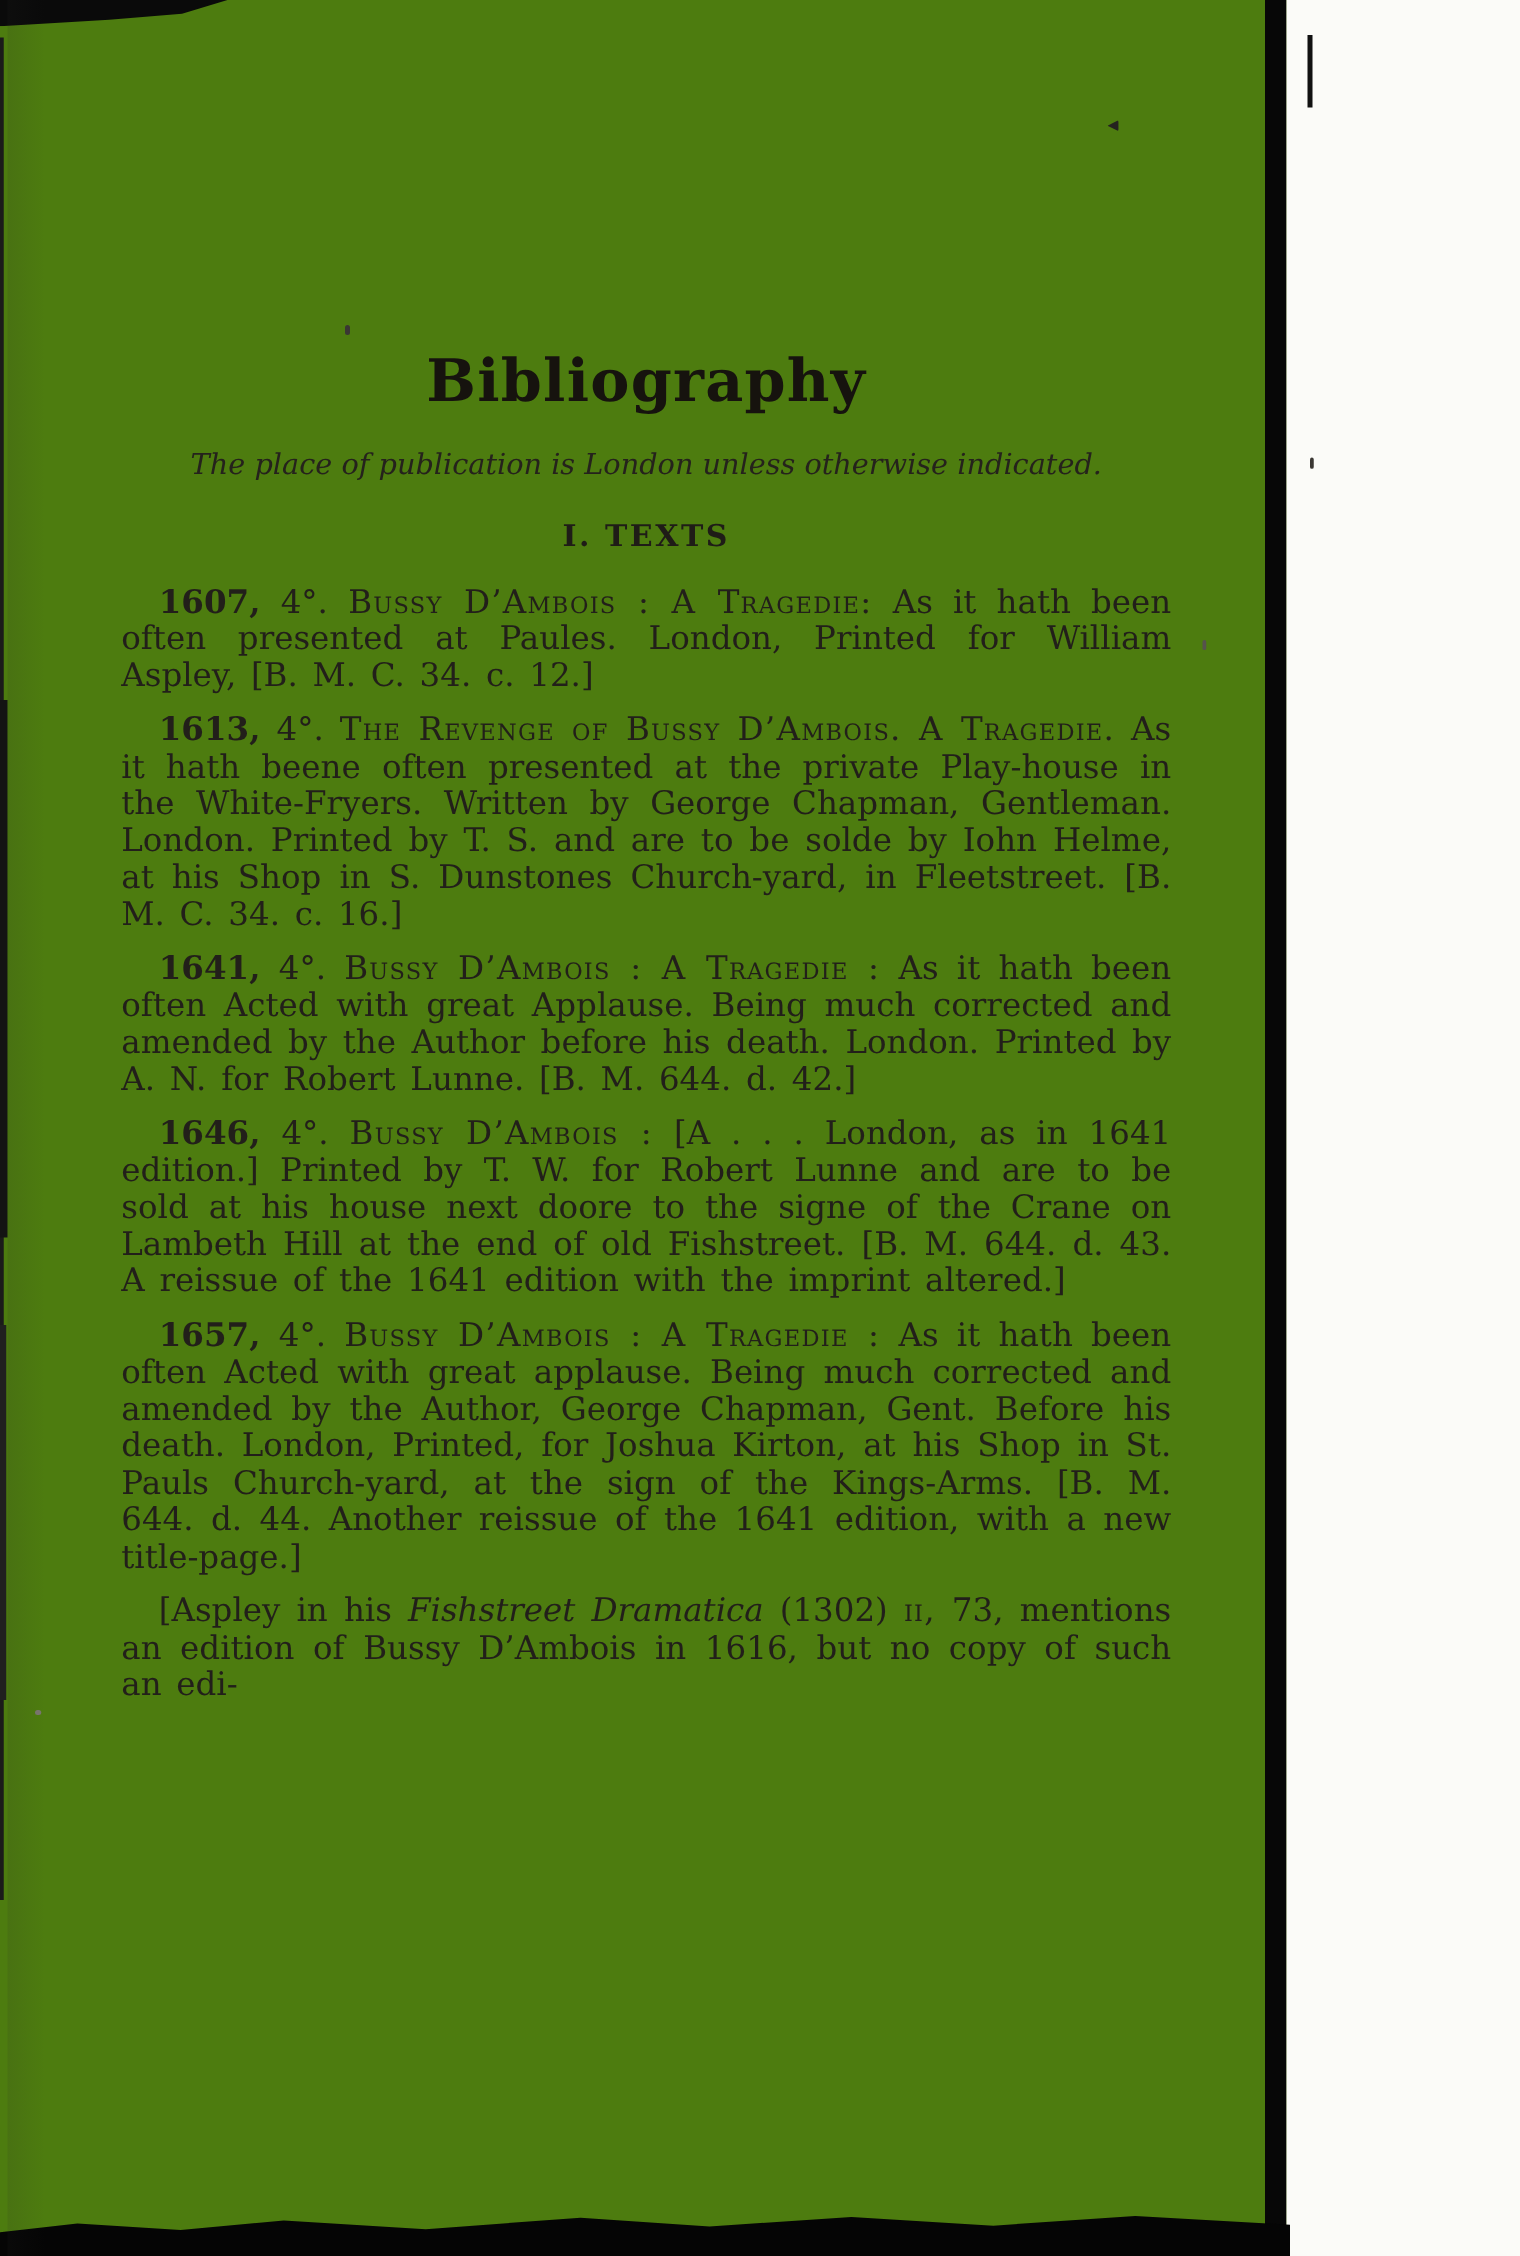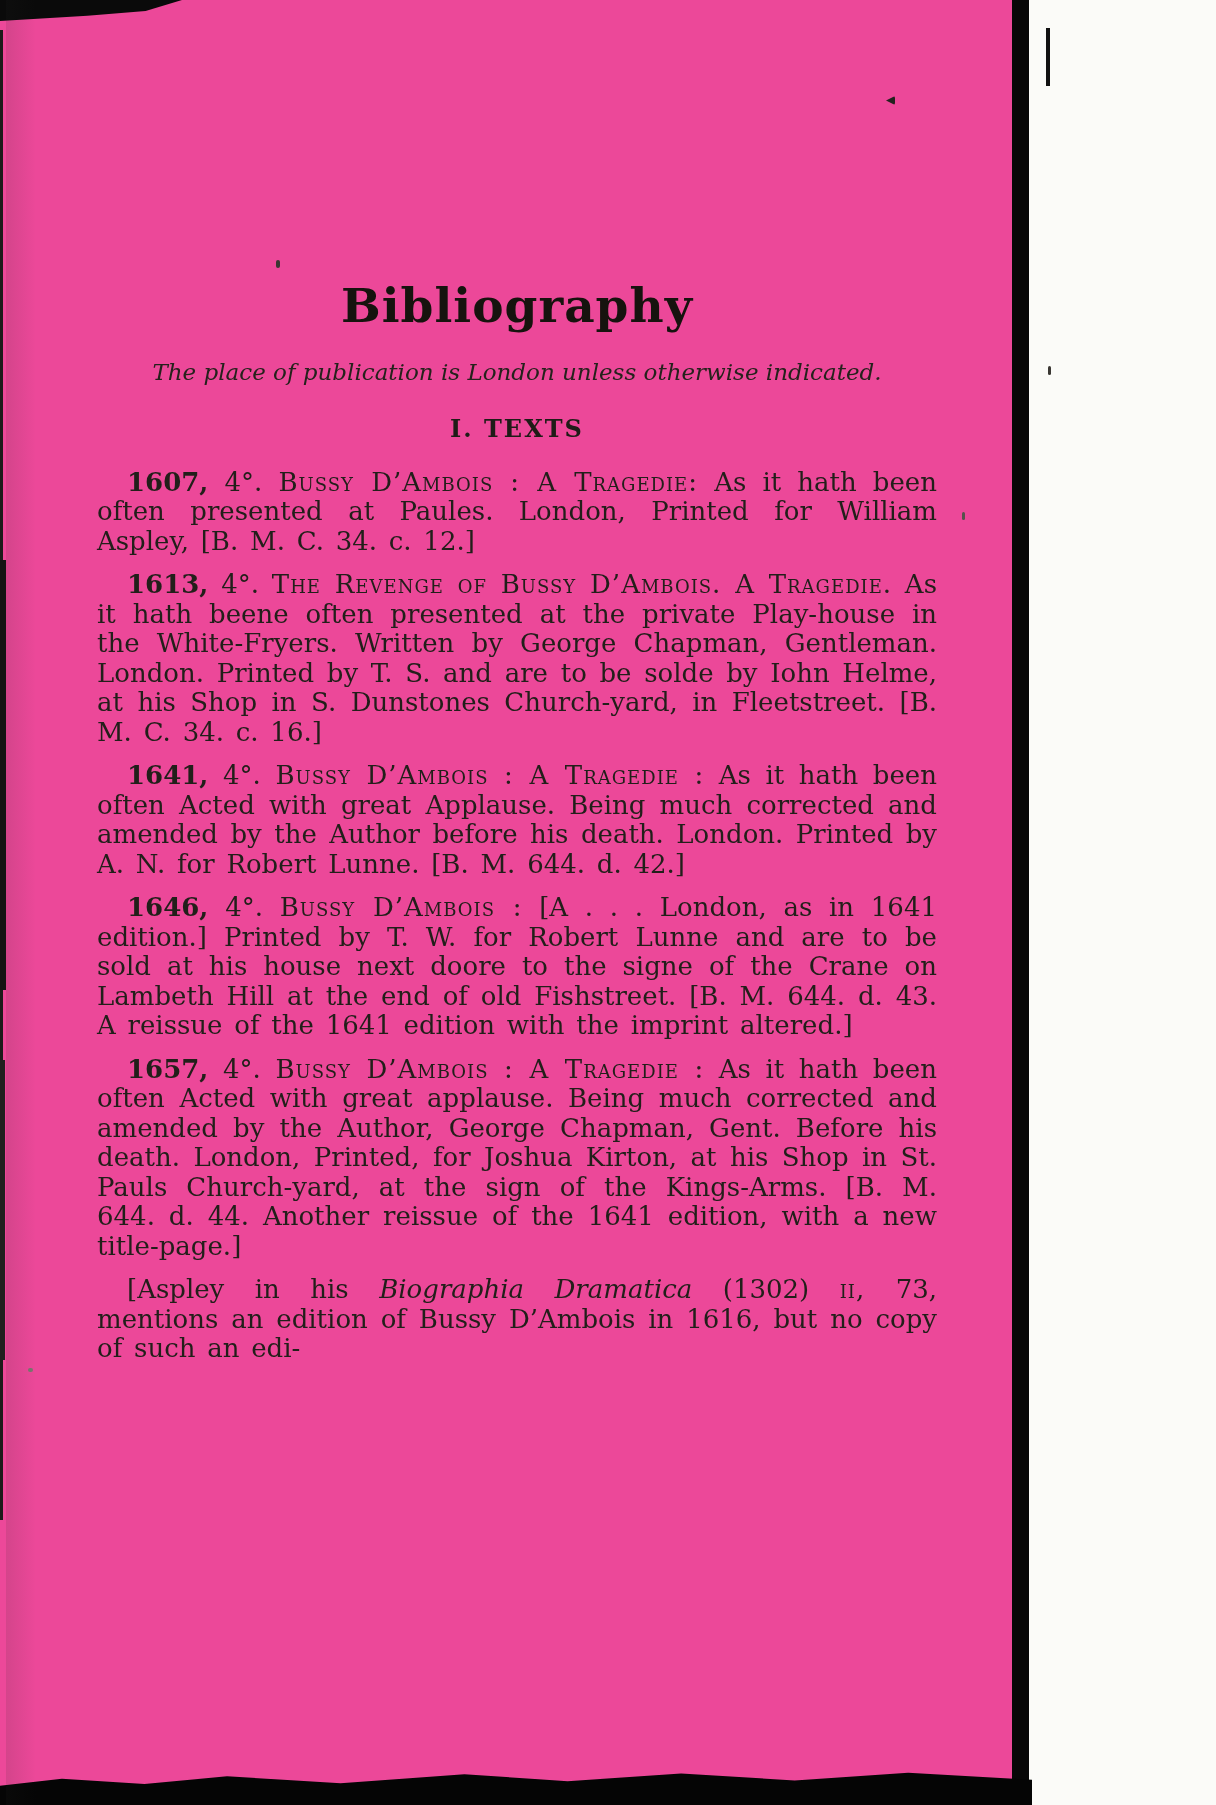--- a/index.html
+++ b/index.html
@@ -1,21 +1,21 @@
 <!DOCTYPE html>
 <html><head>
 <meta charset="utf-8">
 <style>
   html, body { margin: 0; padding: 0; background: #e9e8e4; }
 
   .scan {
     position: relative;
     width: 1216px;
     height: 1805px;
-    background: #ec4899;
+    background: #4d7c0f;
     overflow: hidden;
     font-family: "DejaVu Serif", serif;
     color: #221f1a;
   }
 
   
   .edge-shade-left {
     position: absolute; left: 6px; top: 0; width: 30px; height: 100%;
     background: linear-gradient(to right, rgba(40,40,38,0.12), rgba(0,0,0,0));
     pointer-events: none;
@@ -111,17 +111,17 @@
   <div class="content">
     <h1 class="page-title">Bibliography</h1>
     <p class="subtitle">The place of publication is London unless otherwise indicated.</p>
     <h2 class="section-heading">I. TEXTS</h2>
     <section class="entries">
         <p class="entry"><span class="seg-year">1607,</span><span class="seg-plain"> 4°. </span><span class="seg-smallcaps">Bussy D’Ambois : A Tragedie:</span><span class="seg-plain"> As it hath been often presented at Paules. London, Printed for William Aspley, [B. M. C. 34. c. 12.]</span></p>
         <p class="entry"><span class="seg-year">1613,</span><span class="seg-plain"> 4°. </span><span class="seg-smallcaps">The Revenge of Bussy D’Ambois. A Tragedie.</span><span class="seg-plain"> As it hath beene often presented at the private Play-house in the White-Fryers. Written by George Chapman, Gentleman. London. Printed by T. S. and are to be solde by Iohn Helme, at his Shop in S. Dunstones Church-yard, in Fleetstreet. [B. M. C. 34. c. 16.]</span></p>
         <p class="entry"><span class="seg-year">1641,</span><span class="seg-plain"> 4°. </span><span class="seg-smallcaps">Bussy D’Ambois : A Tragedie :</span><span class="seg-plain"> As it hath been often Acted with great Applause. Being much corrected and amended by the Author before his death. London. Printed by A. N. for Robert Lunne. [B. M. 644. d. 42.]</span></p>
         <p class="entry"><span class="seg-year">1646,</span><span class="seg-plain"> 4°. </span><span class="seg-smallcaps">Bussy D’Ambois :</span><span class="seg-plain"> [A . . . London, as in 1641 edition.] Printed by T. W. for Robert Lunne and are to be sold at his house next doore to the signe of the Crane on Lambeth Hill at the end of old Fishstreet. [B. M. 644. d. 43. A reissue of the 1641 edition with the imprint altered.]</span></p>
         <p class="entry"><span class="seg-year">1657,</span><span class="seg-plain"> 4°. </span><span class="seg-smallcaps">Bussy D’Ambois : A Tragedie :</span><span class="seg-plain"> As it hath been often Acted with great applause. Being much corrected and amended by the Author, George Chapman, Gent. Before his death. London, Printed, for Joshua Kirton, at his Shop in St. Pauls Church-yard, at the sign of the Kings-Arms. [B. M. 644. d. 44. Another reissue of the 1641 edition, with a new title-page.]</span></p>
-        <p class="entry"><span class="seg-plain">[Aspley in his </span><span class="seg-italic">Biographia Dramatica</span><span class="seg-plain"> (1302) </span><span class="seg-smallcaps">ii,</span><span class="seg-plain"> 73, mentions an edition of Bussy D’Ambois in 1616, but no copy of such an edi-</span></p>
+        <p class="entry"><span class="seg-plain">[Aspley in his </span><span class="seg-italic">Fishstreet Dramatica</span><span class="seg-plain"> (1302) </span><span class="seg-smallcaps">ii,</span><span class="seg-plain"> 73, mentions an edition of Bussy D’Ambois in 1616, but no copy of such an edi-</span></p>
       </section>
   </div>
 
 </div>
 
 </body></html>

